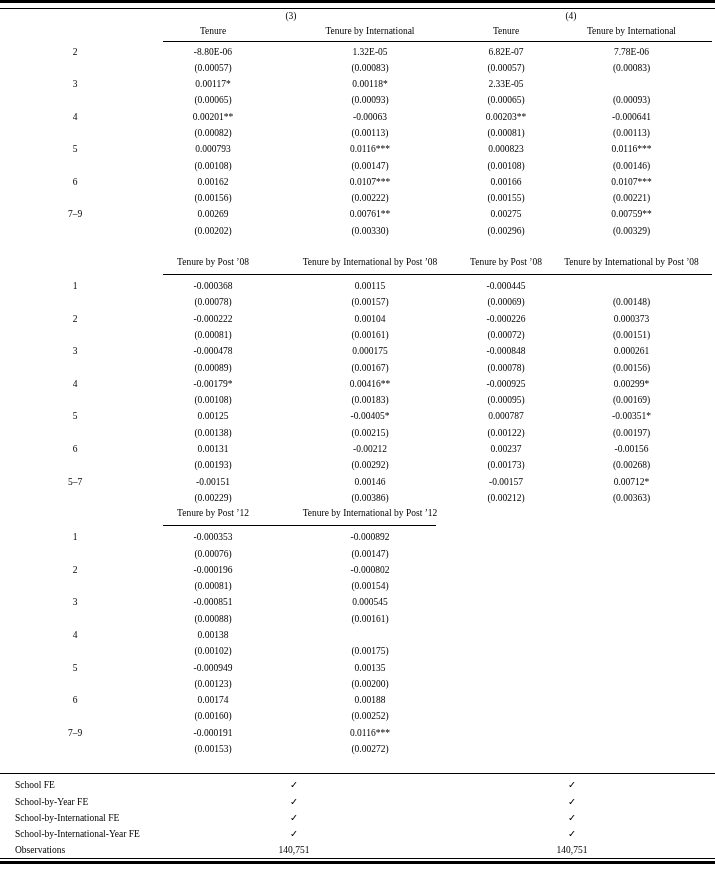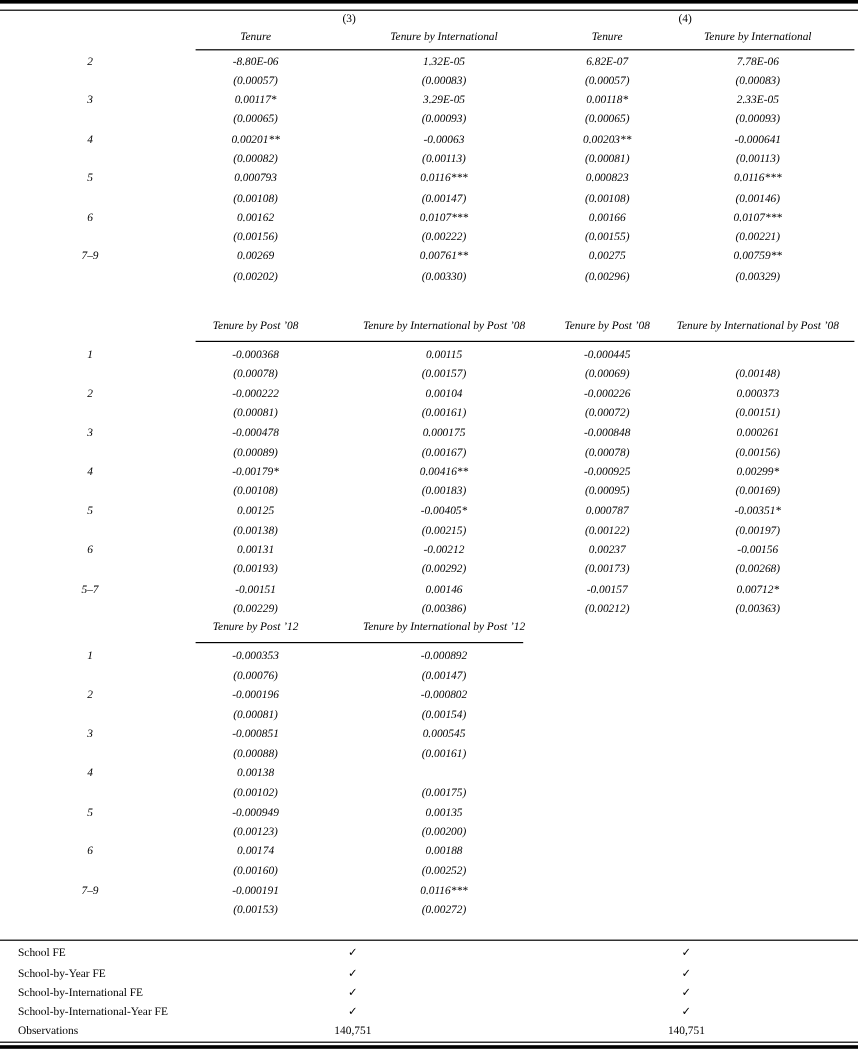--- a/index.html
+++ b/index.html
@@ -17,35 +17,35 @@
   .rule.full{width:715px;}
   .rule.thick{height:2.5px;}
   .rule.thin{height:1px;}
   .rule.top-thin{margin-top:5px;}
   .mid-rule{height:1px;background:#000;margin-left:163px;width:549px;}
   .mid-rule.short{width:273px;}
 
   .row{
     display:grid;
     grid-template-columns:150px 126px 188px 84px 167px;
-    height:16.3px;line-height:16.3px;font-style:italic;
+    height:16.3px;line-height:16.3px;
   }
   .row.hdr{height:15px;line-height:15px;}
   .c{overflow:visible;}
   .c > span{display:inline-block;white-space:nowrap;margin-left:50%;transform:translateX(-50%);}
 
   .model-row{position:relative;height:15px;line-height:15px;}
   .model-row .m3,.model-row .m4{position:absolute;top:0;transform:translateX(-50%);white-space:nowrap;}
   .model-row .m3{left:291px;}
   .model-row .m4{left:571px;}
 
   .p1-hdr{margin-top:0;}
   .p1-rule{margin-top:2px;}
   .p1-rows{margin-top:2px;}
-  .p2-hdr{margin-top:26px;}
+  .p2-hdr{margin-top:16px;}
   .p2-rule{margin-top:4px;}
   .p2-rows{margin-top:3px;}
   .p3-hdr{}
   .p3-rule{margin-top:4px;}
   .p3-rows{margin-top:3px;}
 
   .footer-rule{margin-top:16px;}
   .footer-rows{margin-top:3px;text-align:center;}
   .frow{position:relative;height:16.2px;line-height:16.2px;}
   .flabel{position:absolute;left:15px;top:0;white-space:nowrap;}
@@ -89,21 +89,20 @@
       <div class="row">
       <div class="c"><span></span></div>
       <div class="c"><span>(0.00057)</span></div>
       <div class="c"><span>(0.00083)</span></div>
       <div class="c"><span>(0.00057)</span></div>
       <div class="c"><span>(0.00083)</span></div>
     </div>
       <div class="row">
       <div class="c"><span>3</span></div>
       <div class="c"><span>0.00117*</span></div>
-      <div class="c"><span>3.29E-05</span></div>
       <div class="c"><span>0.00118*</span></div>
       <div class="c"><span>2.33E-05</span></div>
     </div>
       <div class="row">
       <div class="c"><span></span></div>
       <div class="c"><span>(0.00065)</span></div>
       <div class="c"><span>(0.00093)</span></div>
       <div class="c"><span>(0.00065)</span></div>
       <div class="c"><span>(0.00093)</span></div>
     </div>

